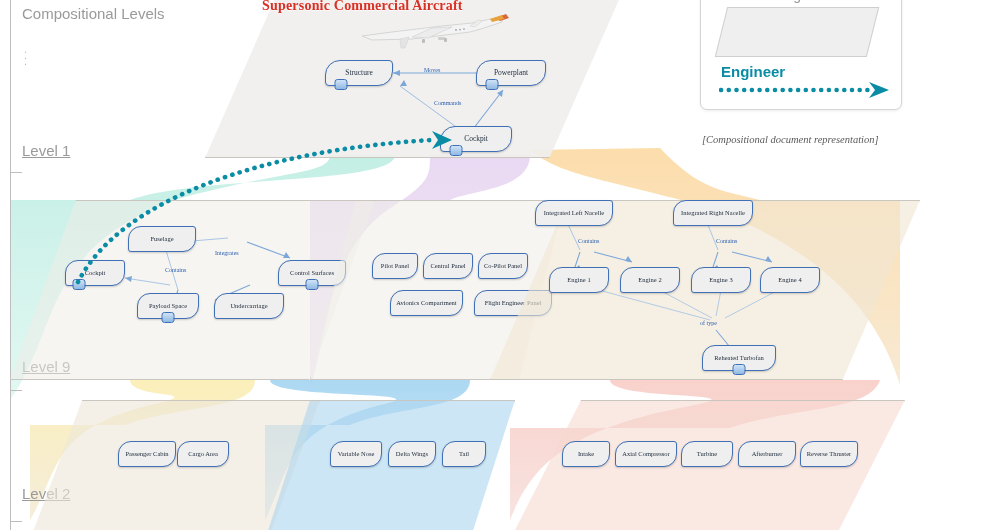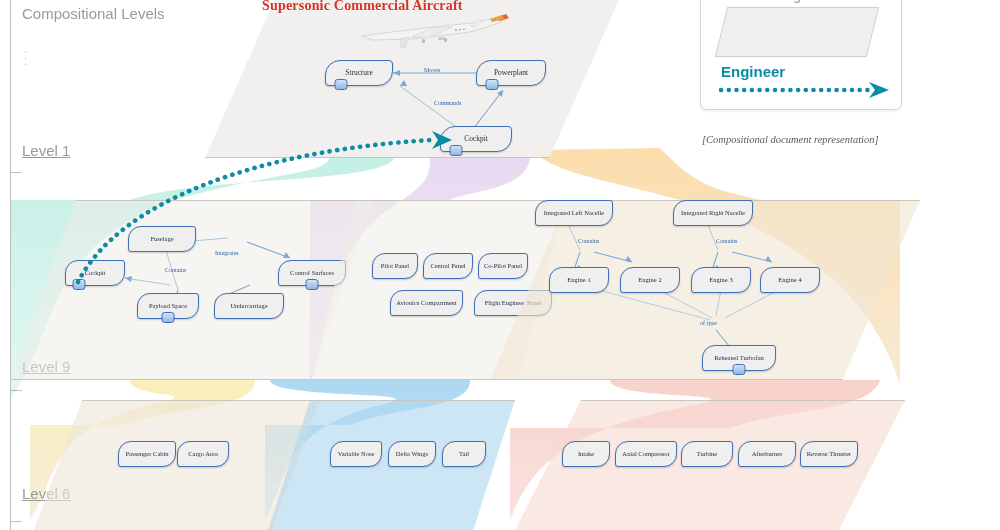--- a/index.html
+++ b/index.html
@@ -150,21 +150,21 @@
   <div class="axis-tick" style="top:390px;"></div>
   <div class="axis-tick" style="top:521px;"></div>
   <div class="axis-title">Compositional Levels</div>
   <div class="axis-dots">
       <span>.</span>
       <span>.</span>
       <span>.</span>
     </div>
   <div class="level-label" style="top:142px;">Level 1</div>
   <div class="level-label" style="top:358px;">Level 9</div>
-  <div class="level-label" style="top:485px;">Level 6</div>
+  <div class="level-label" style="top:485px;">Level 2</div>
 
   <div class="view" style="left:205px;top:-14px;width:420px;height:172px;">
     <div class="pg" style="background:rgba(240,239,237,.92);
          clip-path:polygon(18% 0, 100% 0, 82% 100%, 0% 100%);"></div>
   </div>
 
   <div class="title-main" style="left:262px;top:-2px;">Supersonic Commercial Aircraft</div>
 
   <svg id="plane" viewBox="0 0 160 48">
     <path d="M10,30 L40,26 L90,20 L120,17 L143,12 L152,10 L150,16 L132,22 L118,26 L60,33 L20,34 Z" fill="#f3f3f3" stroke="#c8c8c8" stroke-width="0.7"></path>

